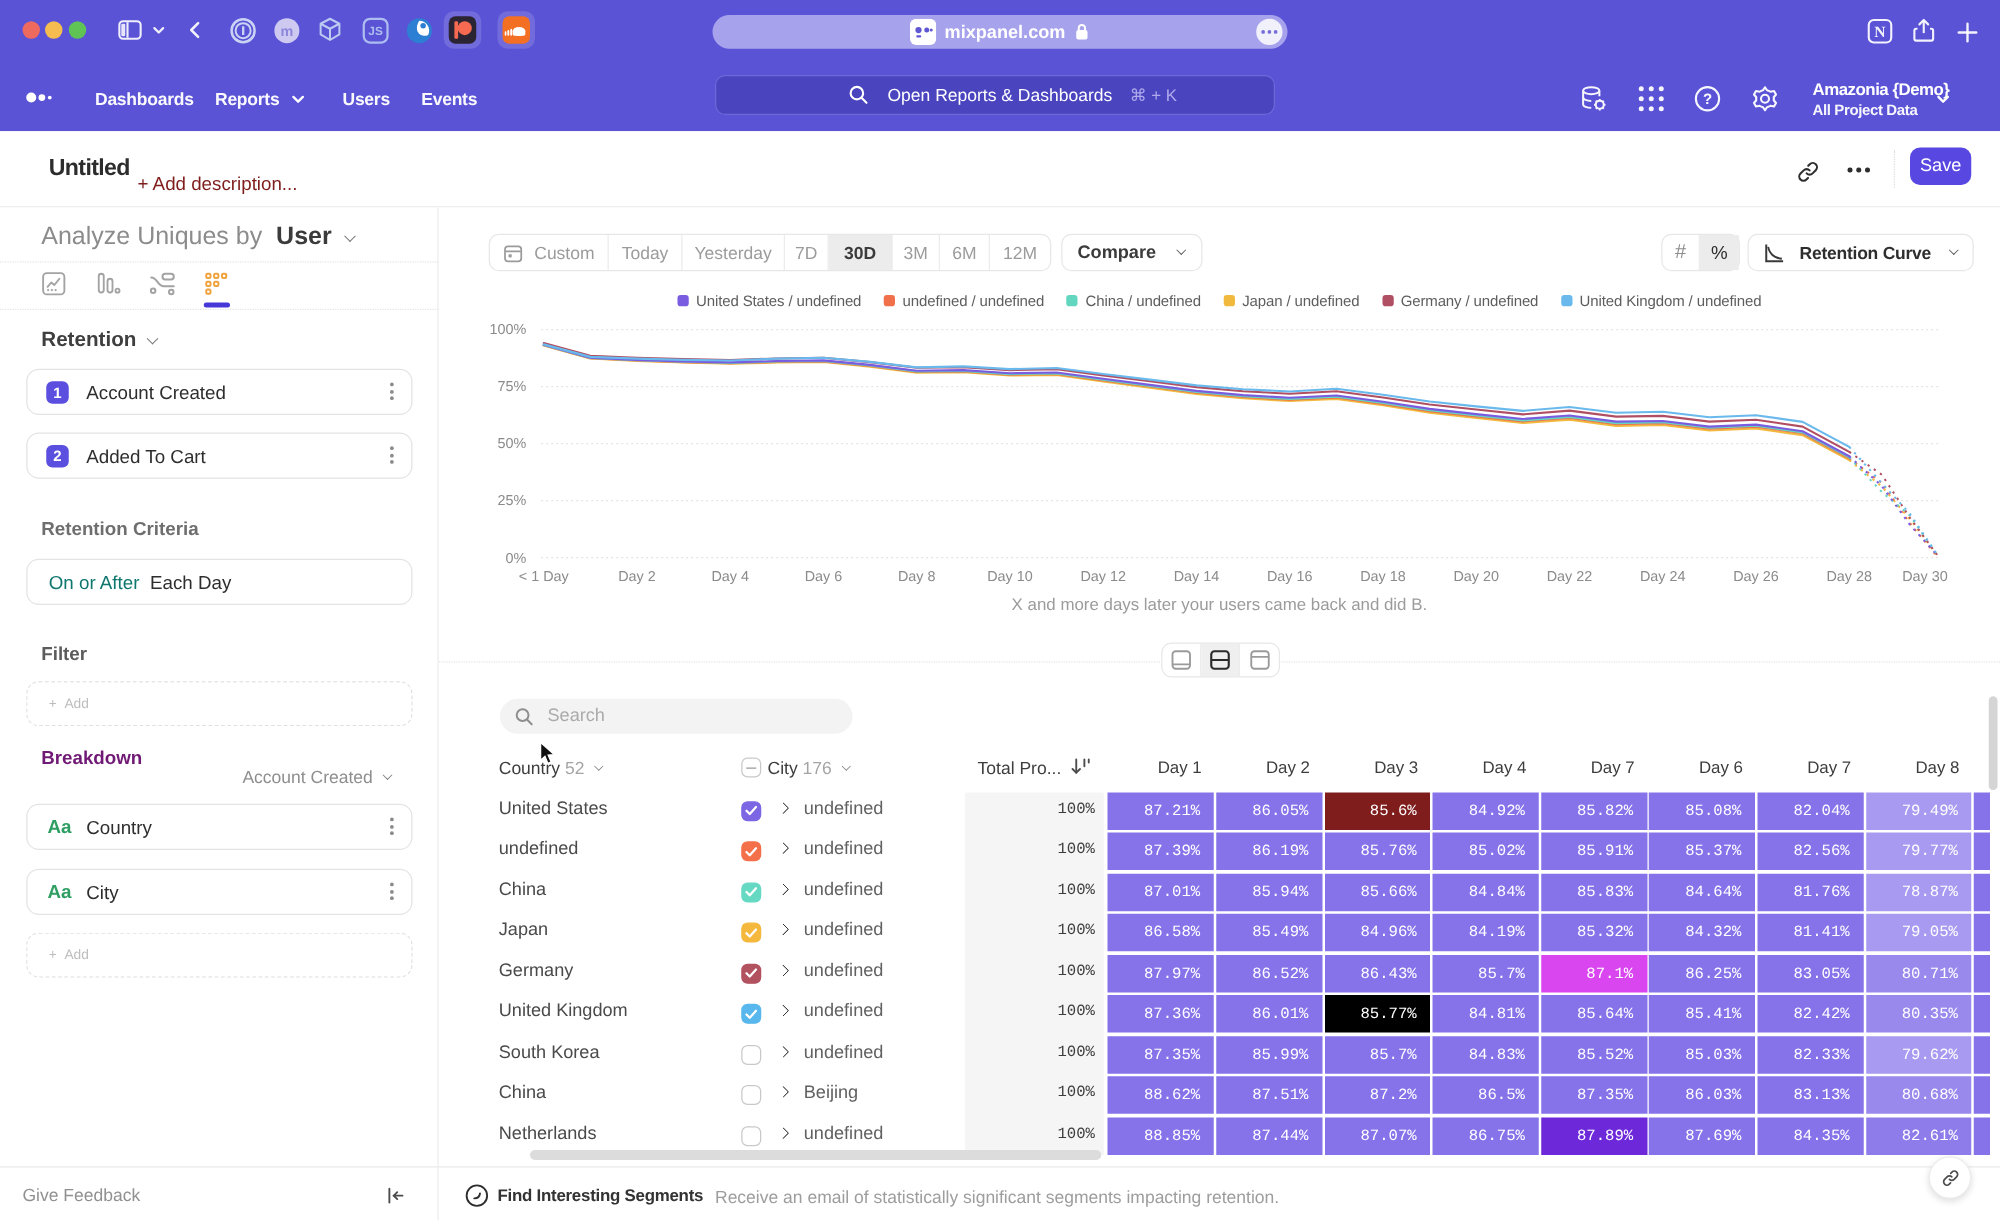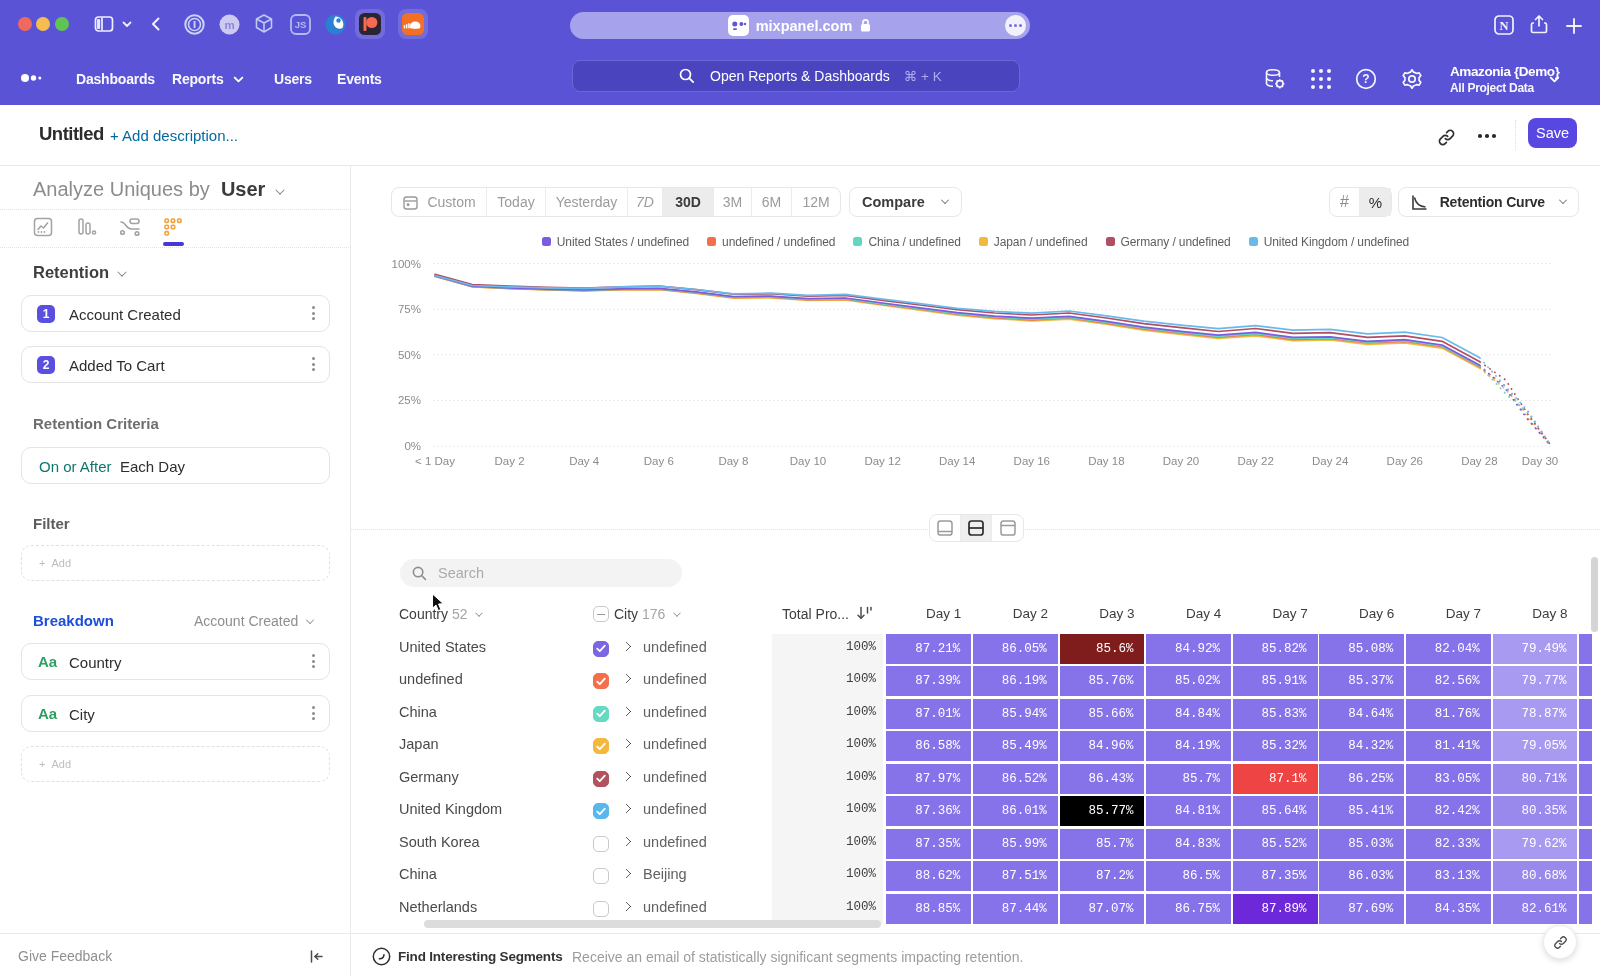--- a/index.html
+++ b/index.html
@@ -224,21 +224,21 @@
       </svg>
     </div>
 <div class="abs" style="left:1450px;top:64px;color:#fff;font-size:13.5px;font-weight:bold;letter-spacing:-0.4px">Amazonia {Demo}</div>
 <div class="abs" style="left:1450px;top:81px;color:#fff;font-size:12px;font-weight:bold;letter-spacing:-0.3px;opacity:.95">All Project Data</div>
 <svg class="abs" style="left:1548px;top:73px" width="13" height="13" viewBox="0 0 12 12">
       <path d="M2.5 4.2 L6 7.7 L9.5 4.2" fill="none" stroke="#fff" stroke-width="1.7" stroke-linecap="round" stroke-linejoin="round"></path>
     </svg>
 </div>
 <div id="titlebar">
 <span class="abs" style="left:39px;top:18px;font-size:18.5px;font-weight:bold;letter-spacing:-0.5px;color:#2c2c2c">Untitled</span>
-<span class="abs" style="left:110px;top:22px;font-size:15px;color:#0369a1">+ Add description...</span>
+<span class="abs" style="left:110px;top:34px;font-size:15px;color:#7f1d1d">+ Add description...</span>
 <div class="abs" style="left:1437px;top:23px"><svg width="19" height="19" viewBox="0 0 24 24" fill="none" stroke="#2e2e2e" stroke-width="2.1" stroke-linecap="round">
         <path d="M10.5 13.5 a4.2 4.2 0 0 0 6 0 l3.2 -3.2 a4.24 4.24 0 0 0 -6 -6 l-1.6 1.6"></path>
         <path d="M13.5 10.5 a4.2 4.2 0 0 0 -6 0 l-3.2 3.2 a4.24 4.24 0 0 0 6 6 l1.6 -1.6"></path>
       </svg></div>
 <div class="abs" style="left:1478px;top:29px;width:26px;display:flex;gap:3.5px">
 <i style="width:3.6px;height:3.6px;border-radius:50%;background:#2e2e2e"></i>
       <i style="width:3.6px;height:3.6px;border-radius:50%;background:#2e2e2e"></i>
       <i style="width:3.6px;height:3.6px;border-radius:50%;background:#2e2e2e"></i>
     </div>
 <div class="abs" style="left:1515px;top:15px;height:30px;border-left:1.5px dotted #ddd"></div>
@@ -296,21 +296,21 @@
         <i></i>
       </div>
     </div>
 <div class="shead" style="top:249px;color:#6e6e6e">Retention Criteria</div>
 <div class="scard" style="top:281px">
       <span class="abs" style="left:17px;top:10px;font-size:15px;color:#0f766e">On or After</span>
       <span class="abs" style="left:98px;top:10px;font-size:15px;color:#2e2e2e">Each Day</span>
     </div>
 <div class="shead" style="top:349px;color:#5c5c5c">Filter</div>
 <div class="addbox" style="top:379px">+&nbsp;&nbsp;Add</div>
-<div class="shead" style="top:446px;color:#1d4ed8">Breakdown</div>
+<div class="shead" style="top:432px;color:#701a75">Breakdown</div>
 <div class="abs" style="right:36px;top:447px;font-size:14px;color:#8e8e8e">Account Created&nbsp;&nbsp;<span class="chev" style="transform:rotate(45deg) scale(.7)"></span></div>
 <div class="scard" style="top:477px">
       <span class="abs" style="left:16px;top:9px;font-size:15px;font-weight:bold;color:#2f9e63">Aa</span>
       <span class="abs" style="left:47px;top:10px;font-size:15px;color:#2e2e2e">Country</span>
       <div class="kebab">
         <i></i>
         <i></i>
         <i></i>
       </div>
     </div>
@@ -336,21 +336,21 @@
 <div class="seg" style="left:40px;top:21px">
       <div style="width:95px;">
         <span style="display:flex;align-items:center;gap:8px"><svg width="17" height="17" viewBox="0 0 17 17" fill="none" stroke="#9b9b9b" stroke-width="1.4">
             <rect x="2" y="3" width="13" height="12" rx="2.5"></rect>
             <line x1="2.4" y1="7" x2="14.6" y2="7"></line>
             <rect x="4.8" y="9.3" width="2.6" height="2.6" rx=".6" fill="#9b9b9b" stroke="none"></rect>
           </svg>Custom</span>
       </div>
       <div style="width:59px;">Today</div>
       <div style="width:82px;">Yesterday</div>
-      <div style="width:35px;font-style:italic;">7D</div>
+      <div style="width:35px;">7D</div>
       <div style="width:51px;background:#ececec;color:#3b3b3b;font-weight:bold;">30D</div>
       <div style="width:38px;">3M</div>
       <div style="width:40px;">6M</div>
       <div style="width:48px;">12M</div>
     </div>
 <div class="seg" style="left:498px;top:21px">
       <div style="font-size:14.5px;color:#3b3b3b;font-weight:bold;gap:8px">Compare&nbsp;&nbsp;<span class="chev" style="border-color:#555;transform:rotate(45deg) scale(.7);top:-2px"></span></div>
     </div>
 <div class="seg" style="left:978px;top:21px;color:#8c8c8c">
       <div style="width:30px;padding:0 0;font-size:16px">#</div>
@@ -396,20 +396,21 @@
 <polyline points="1128.4,116.7 1154.5,136.3 1176.9,168.5 1197.6,193.8" fill="none" stroke="#f0704c" stroke-width="1.6" stroke-dasharray="1.8 4.2"></polyline>
 <polyline points="84.0,26.0 121.3,36.4 158.6,38.2 195.9,39.4 233.2,40.3 270.5,39.2 307.8,38.8 345.1,42.4 382.4,47.1 419.7,46.7 457.0,49.3 494.3,48.7 531.6,53.8 568.9,58.7 606.2,63.6 643.5,67.0 680.8,69.2 718.1,67.3 755.4,72.4 792.7,78.2 830.0,82.4 867.3,86.4 904.6,83.6 941.9,88.5 979.2,87.8 1016.5,92.2 1053.8,90.6 1091.1,95.9 1128.4,115.9" fill="none" stroke="#63d6c0" stroke-width="1.7" stroke-linejoin="round" stroke-linecap="round"></polyline>
 <polyline points="1128.4,115.9 1154.5,143.6 1176.9,162.4 1198.4,193.8" fill="none" stroke="#63d6c0" stroke-width="1.6" stroke-dasharray="1.8 4.2"></polyline>
 <polyline points="84.0,25.8 121.3,36.1 158.6,37.9 195.9,39.1 233.2,39.9 270.5,38.8 307.8,38.3 345.1,41.9 382.4,46.6 419.7,46.1 457.0,48.6 494.3,48.0 531.6,53.0 568.9,57.9 606.2,62.7 643.5,66.1 680.8,68.2 718.1,66.4 755.4,71.4 792.7,77.1 830.0,81.3 867.3,85.2 904.6,82.4 941.9,87.3 979.2,86.8 1016.5,91.3 1053.8,89.7 1091.1,95.0 1128.4,115.0" fill="none" stroke="#7a5ce0" stroke-width="1.7" stroke-linejoin="round" stroke-linecap="round"></polyline>
 <polyline points="1128.4,115.0 1154.5,138.9 1176.9,169.8 1198.5,193.8" fill="none" stroke="#7a5ce0" stroke-width="1.6" stroke-dasharray="1.8 4.2"></polyline>
 <polyline points="84.0,24.4 121.3,34.6 158.6,36.2 195.9,37.3 233.2,38.0 270.5,36.8 307.8,36.2 345.1,39.7 382.4,44.2 419.7,43.7 457.0,46.1 494.3,45.3 531.6,50.3 568.9,55.0 606.2,59.7 643.5,63.0 680.8,65.0 718.1,63.0 755.4,68.0 792.7,73.6 830.0,77.6 867.3,81.5 904.6,78.5 941.9,83.3 979.2,82.7 1016.5,87.3 1053.8,85.8 1091.1,91.3 1128.4,111.5" fill="none" stroke="#b04f63" stroke-width="1.7" stroke-linejoin="round" stroke-linecap="round"></polyline>
 <polyline points="1128.4,111.5 1154.5,129.8 1176.9,164.1 1198.7,193.8" fill="none" stroke="#b04f63" stroke-width="1.6" stroke-dasharray="1.8 4.2"></polyline>
 <polyline points="84.0,25.5 121.3,35.5 158.6,36.9 195.9,37.9 233.2,38.4 270.5,36.9 307.8,36.2 345.1,39.5 382.4,43.9 419.7,43.1 457.0,45.3 494.3,44.4 531.6,49.2 568.9,53.7 606.2,58.3 643.5,61.4 680.8,63.2 718.1,61.0 755.4,65.8 792.7,71.2 830.0,75.1 867.3,78.7 904.6,75.6 941.9,80.2 979.2,79.4 1016.5,83.8 1053.8,82.2 1091.1,87.5 1128.4,107.5" fill="none" stroke="#6ab9ec" stroke-width="1.7" stroke-linejoin="round" stroke-linecap="round"></polyline>
 <polyline points="1128.4,107.5 1154.5,136.6 1176.9,161.0 1198.9,193.8" fill="none" stroke="#6ab9ec" stroke-width="1.6" stroke-dasharray="1.8 4.2"></polyline>
 </svg>
+<div class="abs" style="left:0;top:310px;width:1249px;text-align:center;font-size:13.5px;color:#9b9b9b">X and more days later your users came back and did B.</div>
 <div class="abs" style="left:0;top:362.5px;width:1249px;border-top:1.5px dotted #e4e4e4"></div>
 <div class="seg" style="left:578px;top:348px;height:28px">
 <div style="width:31px;padding:0">
         <svg width="20" height="20" viewBox="0 0 20 20" fill="none">
           <rect x="3" y="3" width="14" height="14" rx="2.6" stroke="#9a9a9a" stroke-width="1.5"></rect>
           <line x1="3" y1="13.5" x2="17" y2="13.5" stroke="#9a9a9a" stroke-width="1.5"></line>
         </svg>
       </div>
 <div style="width:31px;padding:0;background:#efefef">
         <svg width="20" height="20" viewBox="0 0 20 20" fill="none">
@@ -537,21 +538,21 @@
         <path d="M1.2 4.6 L3.8 7.2 L8.8 1.6" stroke="#fff" stroke-width="1.8" fill="none" stroke-linecap="round" stroke-linejoin="round"></path>
       </svg>
     </div>
     <div class="rchev" style="top:606.7px"></div>
     <div class="rsub" style="top:602.7px">undefined</div>
     <div class="rtot" style="top:603.7px">100%</div>
     <div class="hc" style="left:535.4px;top:597.7px;width:84.8px;background:#8673ea">87.97%</div>
     <div class="hc" style="left:622.0px;top:597.7px;width:84.8px;background:#8673ea">86.52%</div>
     <div class="hc" style="left:708.6px;top:597.7px;width:84.8px;background:#8673ea">86.43%</div>
     <div class="hc" style="left:795.2px;top:597.7px;width:84.8px;background:#8673ea">85.7%</div>
-    <div class="hc" style="left:881.8px;top:597.7px;width:84.8px;background:#ef4444">87.1%</div>
+    <div class="hc" style="left:881.8px;top:597.7px;width:84.8px;background:#d946ef">87.1%</div>
     <div class="hc" style="left:968.4px;top:597.7px;width:84.8px;background:#8673ea">86.25%</div>
     <div class="hc" style="left:1055.0px;top:597.7px;width:84.8px;background:#8673ea">83.05%</div>
     <div class="hc" style="left:1141.6px;top:597.7px;width:84.8px;background:#9a89ed">80.71%</div>
     <div class="hc" style="left:1228.2px;top:597.7px;width:13px;background:#8673ea"></div>
 <div class="rowlab" style="top:635.2px">United Kingdom</div>
     <div class="cb" style="left:242px;top:637.2px;background:#58b7ec;border-color:#58b7ec">
       <svg width="10" height="9" viewBox="0 0 10 9">
         <path d="M1.2 4.6 L3.8 7.2 L8.8 1.6" stroke="#fff" stroke-width="1.8" fill="none" stroke-linecap="round" stroke-linejoin="round"></path>
       </svg>
     </div>

